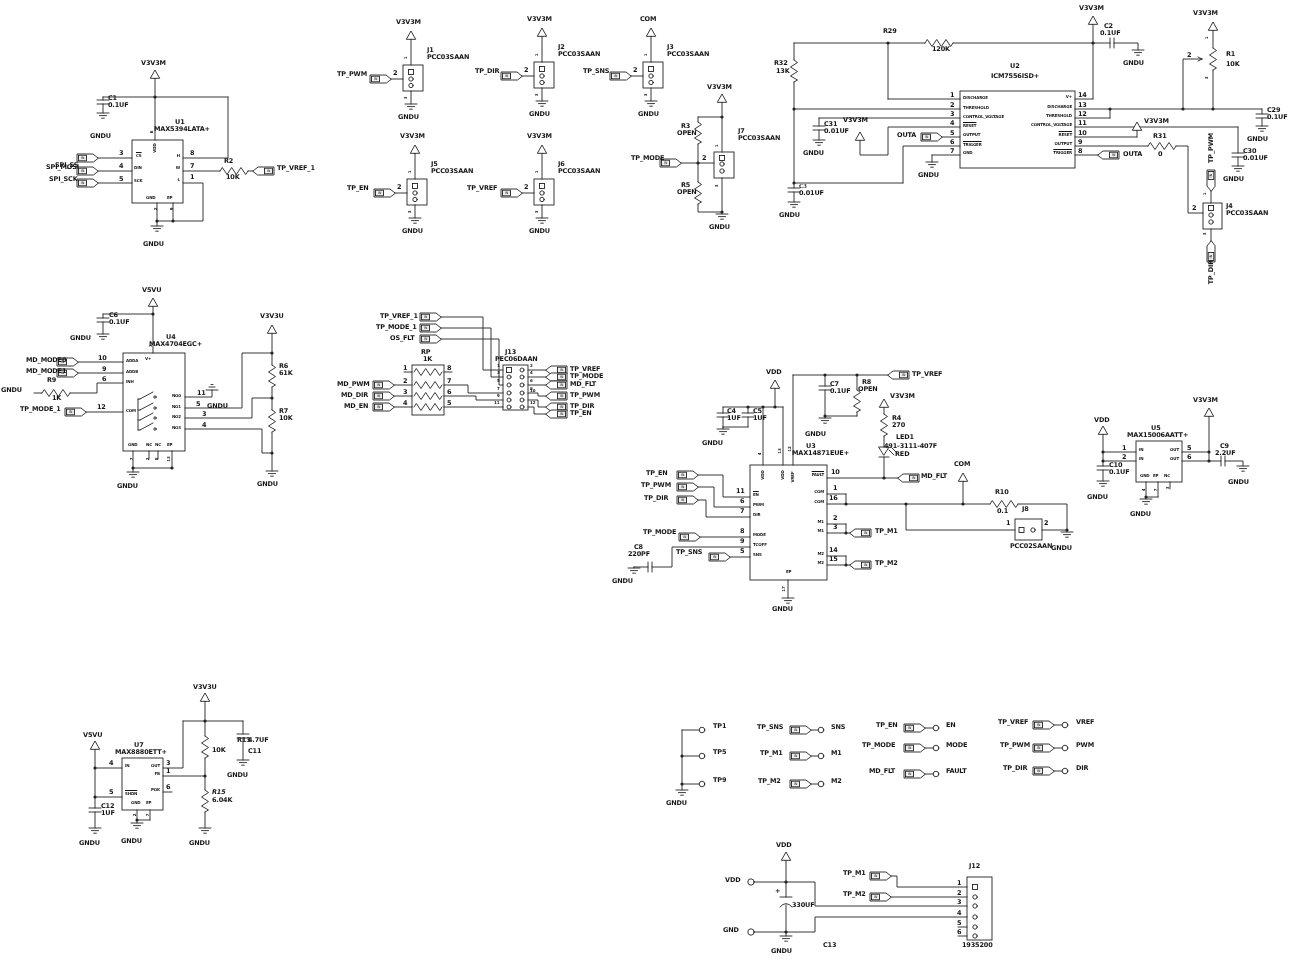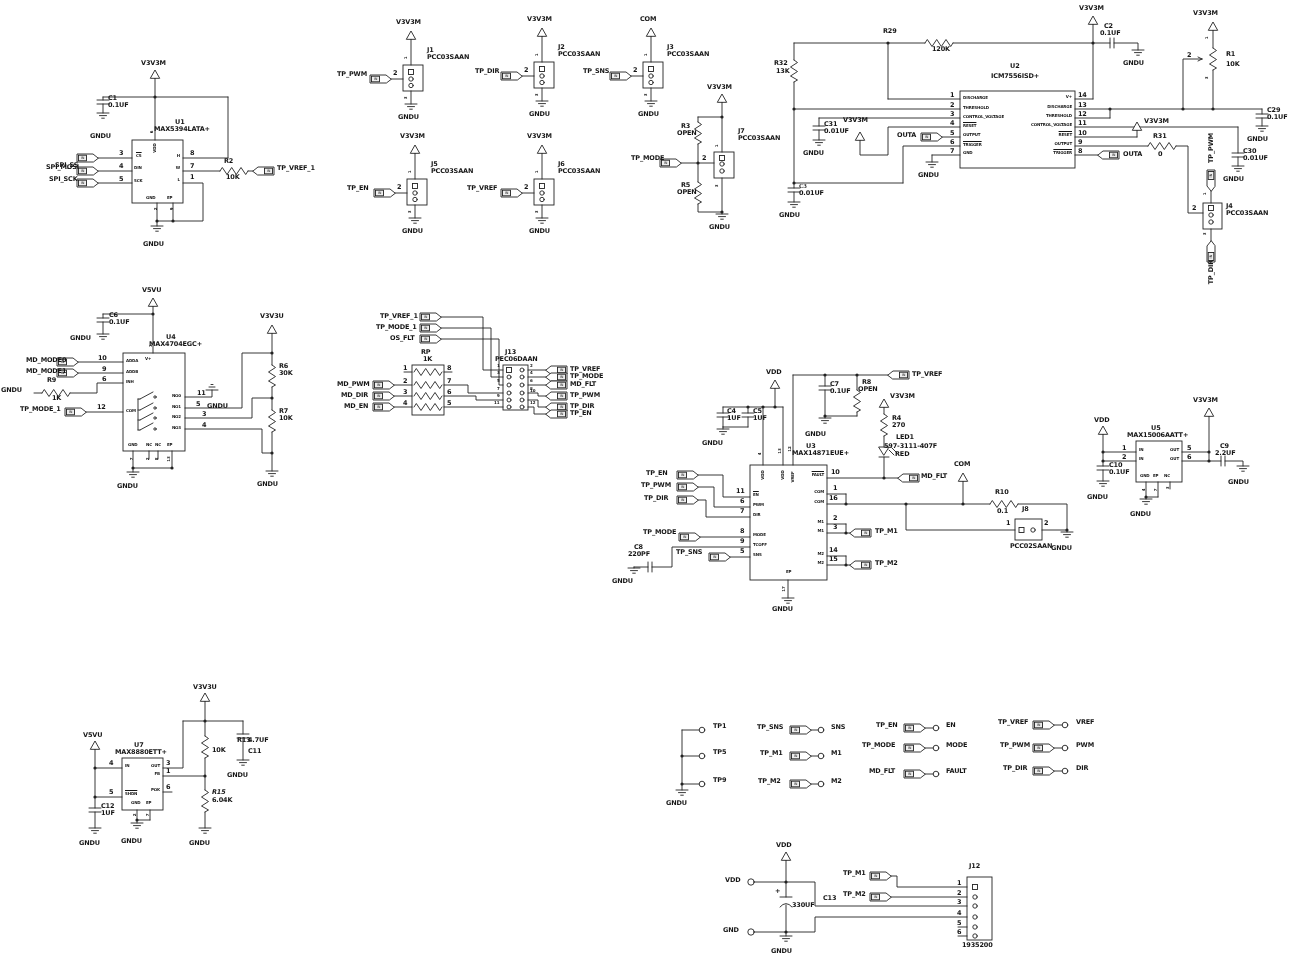--- a/index.html
+++ b/index.html
@@ -704,21 +704,21 @@
       <span class="lbl" style="left: 98px; top: 355px;">10</span>
       <span class="lbl" style="left: 102px; top: 366px;">9</span>
       <span class="lbl" style="left: 102px; top: 376px;">6</span>
       <span class="lbl" style="left: 97px; top: 404px;">12</span>
       <span class="lbl" style="left: 197px; top: 390px;">11</span>
       <span class="lbl" style="left: 196px; top: 401px;">5</span>
       <span class="lbl" style="left: 207px; top: 403px;">GNDU</span>
       <span class="lbl" style="left: 202px; top: 411px;">3</span>
       <span class="lbl" style="left: 202px; top: 422px;">4</span>
       <span class="lbl" style="left: 279px; top: 363px;">R6</span>
-      <span class="lbl" style="left: 279px; top: 370px;">30K</span>
+      <span class="lbl" style="left: 279px; top: 370px;">61K</span>
       <span class="lbl" style="left: 279px; top: 408px;">R7</span>
       <span class="lbl" style="left: 279px; top: 415px;">10K</span>
       <span class="lbl" style="left: 260px; top: 313px;">V3V3U</span>
       <span class="lbl" style="left: 257px; top: 481px;">GNDU</span>
       <span class="lbl" style="left: 117px; top: 483px;">GNDU</span>
       <span class="lbl s" style="left: 126px; top: 359px;">ADDA</span>
       <span class="lbl s" style="left: 126px; top: 370px;">ADDB</span>
       <span class="lbl s" style="left: 126px; top: 380px;">INH</span>
       <span class="lbl s" style="left: 126px; top: 409px;">COM</span>
       <span class="lbl sr" style="left: 181px; top: 394px;">NO0</span>
@@ -780,21 +780,21 @@
       <span class="lbl" style="left: 830px; top: 381px;">C7</span>
       <span class="lbl" style="left: 830px; top: 388px;">0.1UF</span>
       <span class="lbl" style="left: 862px; top: 379px;">R8</span>
       <span class="lbl" style="left: 858px; top: 386px;">OPEN</span>
       <span class="lbl" style="left: 805px; top: 431px;">GNDU</span>
       <span class="lbl" style="left: 912px; top: 371px;">TP_VREF</span>
       <span class="lbl" style="left: 890px; top: 393px;">V3V3M</span>
       <span class="lbl" style="left: 892px; top: 415px;">R4</span>
       <span class="lbl" style="left: 892px; top: 422px;">270</span>
       <span class="lbl" style="left: 896px; top: 434px;">LED1</span>
-      <span class="lbl" style="left: 884px; top: 443px;">597-3111-407F</span>
+      <span class="lbl" style="left: 884px; top: 443px;">491-3111-407F</span>
       <span class="lbl" style="left: 895px; top: 451px;">RED</span>
       <span class="lbl" style="left: 806px; top: 443px;">U3</span>
       <span class="lbl" style="left: 792px; top: 450px;">MAX14871EUE+</span>
       <span class="lbl" style="left: 921px; top: 473px;">MD_FLT</span>
       <span class="lbl" style="left: 954px; top: 461px;">COM</span>
       <span class="lbl" style="left: 995px; top: 489px;">R10</span>
       <span class="lbl" style="left: 997px; top: 508px;">0.1</span>
       <span class="lbl" style="left: 1022px; top: 506px;">J8</span>
       <span class="lbl" style="left: 1010px; top: 543px;">PCC02SAAN</span>
       <span class="lbl" style="left: 1006px; top: 520px;">1</span>
@@ -918,21 +918,21 @@
       <span class="lbl" style="left: 946px; top: 768px;">FAULT</span>
       <span class="lbl" style="left: 998px; top: 719px;">TP_VREF</span>
       <span class="lbl" style="left: 1076px; top: 719px;">VREF</span>
       <span class="lbl" style="left: 1000px; top: 742px;">TP_PWM</span>
       <span class="lbl" style="left: 1076px; top: 742px;">PWM</span>
       <span class="lbl" style="left: 1003px; top: 765px;">TP_DIR</span>
       <span class="lbl" style="left: 1076px; top: 765px;">DIR</span>
       <span class="lbl" style="left: 776px; top: 842px;">VDD</span>
       <span class="lbl" style="left: 725px; top: 877px;">VDD</span>
       <span class="lbl" style="left: 723px; top: 927px;">GND</span>
-      <span class="lbl" style="left: 792px; top: 895px; padding-left: 31px;">C13</span>
+      <span class="lbl" style="left: 792px; top: 942px; padding-left: 31px;">C13</span>
       <span class="lbl" style="left: 792px; top: 902px;">330UF</span>
       <span class="lbl" style="left: 775px; top: 888px;">+</span>
       <span class="lbl" style="left: 771px; top: 948px;">GNDU</span>
       <span class="lbl" style="left: 843px; top: 870px;">TP_M1</span>
       <span class="lbl" style="left: 843px; top: 891px;">TP_M2</span>
       <span class="lbl" style="left: 969px; top: 863px;">J12</span>
       <span class="lbl" style="left: 962px; top: 942px;">1935200</span>
       <span class="lbl" style="left: 957px; top: 880px;">1</span>
       <span class="lbl" style="left: 957px; top: 890px;">2</span>
       <span class="lbl" style="left: 957px; top: 899px;">3</span>

